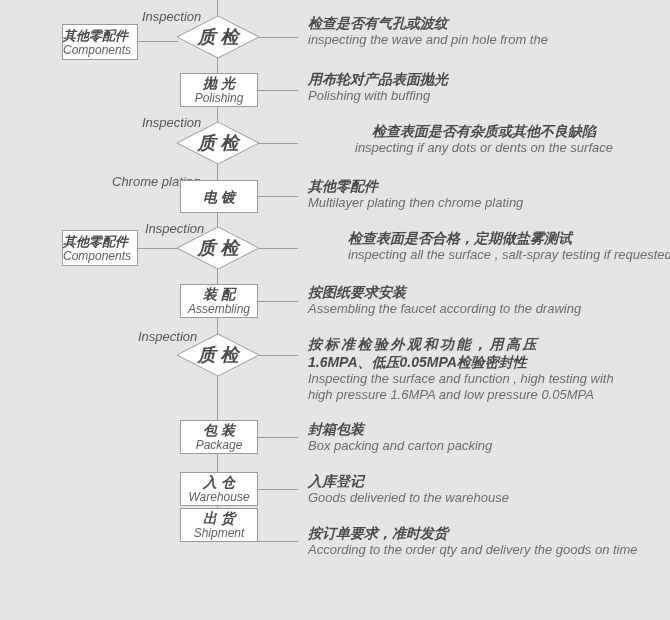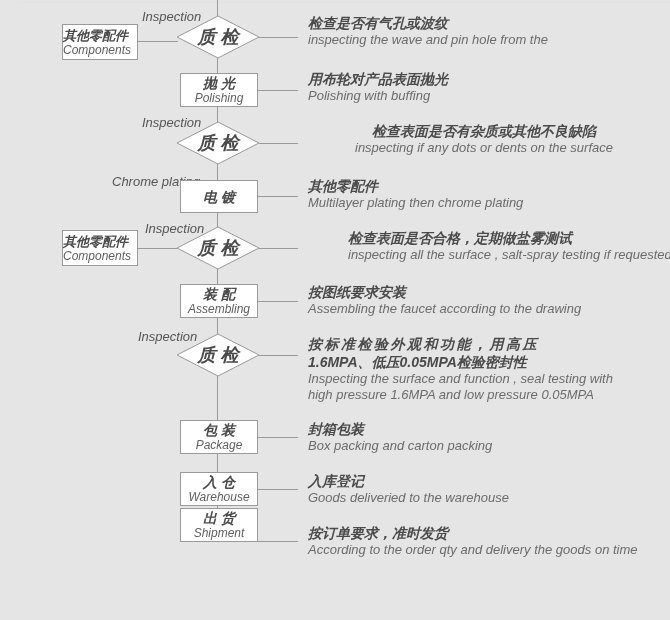--- a/index.html
+++ b/index.html
@@ -132,21 +132,21 @@
   <div class="diamond" style="left:176px;top:333px;">
     <svg width="84" height="44" viewBox="0 0 84 44">
       <polygon points="42,1 83,22 42,43 1,22" fill="#ffffff" stroke="#9a9a9a"></polygon>
     </svg>
     <span class="dlabel">质 检</span>
   </div>
   <div class="hline" style="left:259px;top:355px;width:39px;"></div>
   <div class="desc" style="top:335px;">
     <div class="desc-zh spaced">按标准检验外观和功能，用高压</div>
     <div class="desc-zh">1.6MPA、低压0.05MPA检验密封性</div>
-    <div class="desc-en">Inspecting the surface and function , seal testing with</div>
+    <div class="desc-en">Inspecting the surface and function , high testing with</div>
     <div class="desc-en">high pressure 1.6MPA and low pressure 0.05MPA</div>
   </div>
 
   <div class="node-box" style="left:180px;top:420px;">
     <div class="zh">包 装</div>
     <div class="en">Package</div>
   </div>
   <div class="hline" style="left:254px;top:437px;width:44px;"></div>
   <div class="desc" style="top:420px;">
     <div class="desc-zh">封箱包装</div>

